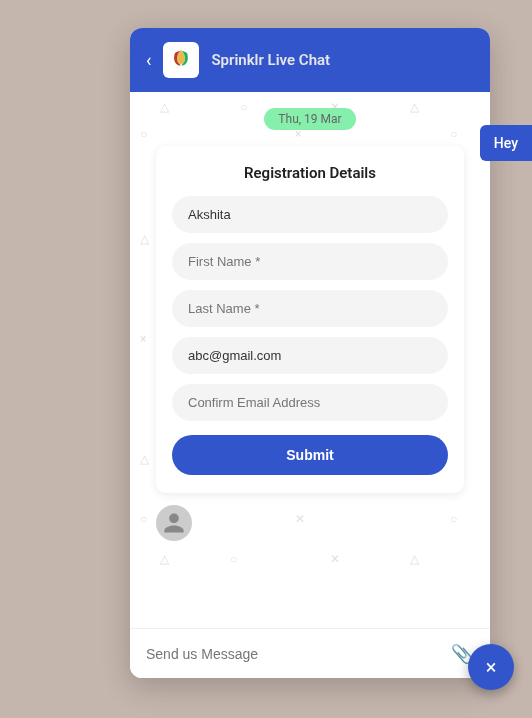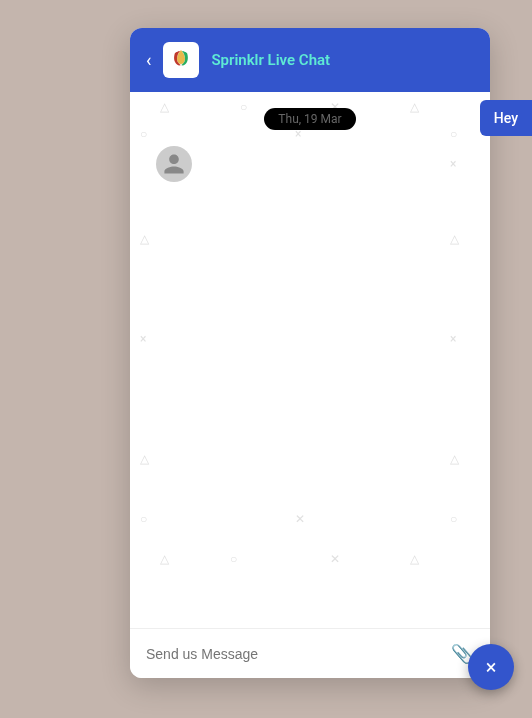--- a/index.html
+++ b/index.html
@@ -67,21 +67,21 @@
     .header-logo svg {
       width: 28px;
       height: 28px;
     }
 
     .header-text {
       flex: 1;
     }
 
     .header-title {
-      color: #5eead4;
+      color: #e5e5e5;
       font-size: 15px;
       font-weight: 600;
     }
 
     .header-subtitle {
       color: rgba(255,255,255,0.85);
       font-size: 11px;
       margin-top: 2px;
     }
 
@@ -111,21 +111,21 @@
     
     .date-pill {
       display: flex;
       justify-content: center;
       margin-bottom: 16px;
       position: relative;
       z-index: 1;
     }
 
     .date-pill-inner {
-      background: #000000;
+      background: #86efac;
       border-radius: 12px;
       padding: 4px 14px;
       font-size: 12px;
       color: #666;
     }
 
     
     .reg-card {
       background: white;
       border-radius: 10px;
@@ -247,21 +247,21 @@
 
     .close-fab span {
       color: white;
       font-size: 20px;
       line-height: 1;
     }
 
     
     .hey-tab {
       position: absolute;
-      top: 100px;
+      top: 125px;
       right: 0;
       background: #3355cc;
       color: white;
       padding: 10px 14px;
       font-size: 14px;
       font-weight: 500;
       border-radius: 6px 0 0 6px;
       cursor: pointer;
       z-index: 200;
     }
@@ -316,20 +316,35 @@
       <span style="top:460px;left:30px">△</span>
       <span style="top:460px;left:100px">○</span>
       <span style="top:460px;left:200px">✕</span>
       <span style="top:460px;left:280px">△</span>
     </div>
 
     <div class="date-pill">
       <div class="date-pill-inner">Thu, 19 Mar</div>
     </div>
 
+    <div class="reg-card">
+      <div class="reg-title">Registration Details</div>
+
+      <input class="form-field filled" type="text" value="Akshita" style="">
+
+      <input class="form-field placeholder" type="text" placeholder="First Name *" style="">
+
+      <input class="form-field placeholder" type="text" placeholder="Last Name *" style="">
+
+      <input class="form-field filled" type="email" value="abc@gmail.com" style="">
+
+      <input class="form-field placeholder" type="email" placeholder="Confirm Email Address" style="">
+
+      <button class="submit-btn">Submit</button>
+    </div>
 
     <div class="avatar-row">
       <div class="avatar-circle">
         <svg viewBox="0 0 24 24" xmlns="http://www.w3.org/2000/svg">
           <path d="M12 12c2.7 0 4.8-2.1 4.8-4.8S14.7 2.4 12 2.4 7.2 4.5 7.2 7.2 9.3 12 12 12zm0 2.4c-3.2 0-9.6 1.6-9.6 4.8v2.4h19.2v-2.4c0-3.2-6.4-4.8-9.6-4.8z"></path>
         </svg>
       </div>
     </div>
 
   </div>

